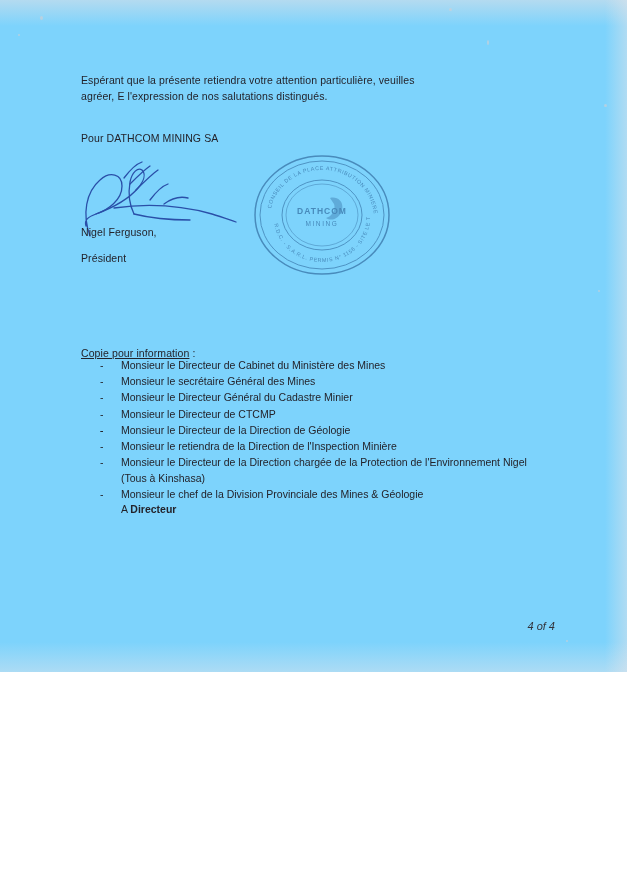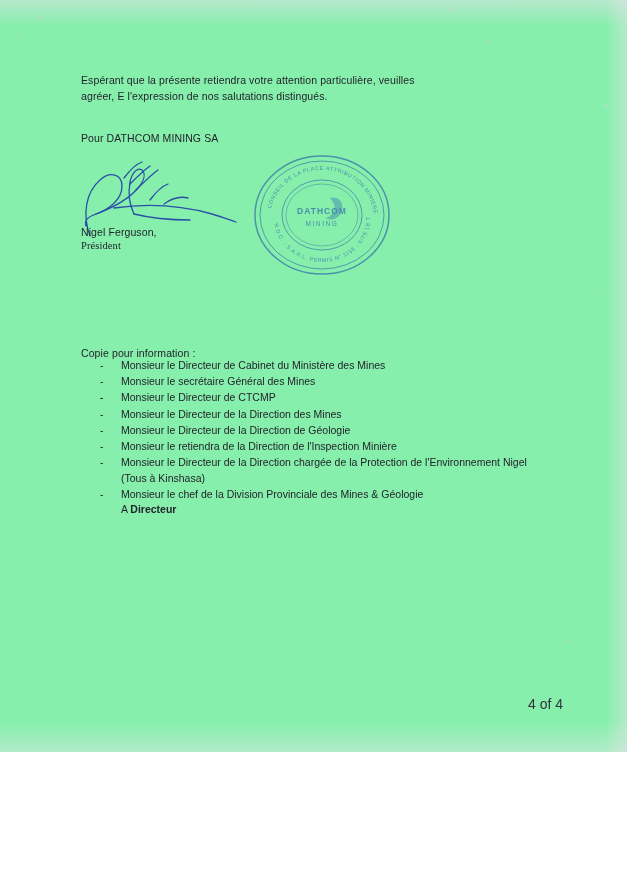--- a/index.html
+++ b/index.html
@@ -6,22 +6,22 @@
     margin: 0;
     padding: 0;
     background: #ffffff;
   }
   body {
     font-family: "Liberation Sans", sans-serif;
   }
   .page {
     position: relative;
     width: 627px;
-    height: 752px;
-    background: #86efac;
+    height: 672px;
+    background: #7dd3fc;
     overflow: hidden;
     color: #1a1a22;
   }
   
   .speck {
     position: absolute;
     background: #cfcfd4;
     border-radius: 50%;
     opacity: .65;
   }
@@ -60,22 +60,21 @@
   #signature-block-label {
     left: 81px;
     top: 130px;
   }
   #signatory-name {
     left: 81px;
     top: 224px;
   }
   #signatory-title {
     left: 81px;
-    top: 238px;
-    font-family: Liberation Serif, serif;
+    top: 250px;
   }
 
   
   .signature {
     position: absolute;
     left: 72px;
     top: 148px;
     width: 180px;
     height: 100px;
     pointer-events: none;
@@ -90,20 +89,21 @@
     height: 124px;
     pointer-events: none;
   }
 
   #cc-heading {
     left: 81px;
     top: 345px;
     font-size: 10.5px;
   }
   #cc-heading .u {
+    text-decoration: underline;
   }
 
   .cc-list {
     position: absolute;
     left: 97px;
     top: 358px;
     width: 470px;
     margin: 0;
     padding: 0;
     list-style: none;
@@ -127,24 +127,25 @@
   }
   .cc-bold {
     font-weight: bold;
   }
   .cc-bold .reg {
     font-weight: normal;
   }
 
   #page-number {
     position: absolute;
-    right: 64px;
+    right: 72px;
     bottom: 40px;
-    font-size: 14px;
+    font-size: 11px;
     color: #33333b;
+    font-style: italic;
   }
 </style>
 </head>
 <body>
 
 <div class="page">
 
   <div class="scan-shadow-top"></div>
   <div class="scan-shadow-right"></div>
   <div class="scan-shadow-bottom"></div>
@@ -209,28 +210,28 @@
     <li>
       <span class="dash">-</span>
       <span>Monsieur le Directeur de Cabinet du Ministère des Mines</span>
     </li>
     <li>
       <span class="dash">-</span>
       <span>Monsieur le secrétaire Général des Mines</span>
     </li>
     <li>
       <span class="dash">-</span>
+      <span>Monsieur le Directeur Général du Cadastre Minier</span>
     </li>
     <li>
       <span class="dash">-</span>
       <span>Monsieur le Directeur de CTCMP</span>
     </li>
     <li>
       <span class="dash">-</span>
-      <span>Monsieur le Directeur de la Direction des Mines</span>
     </li>
     <li>
       <span class="dash">-</span>
       <span>Monsieur le Directeur de la Direction de Géologie</span>
     </li>
     <li>
       <span class="dash">-</span>
       <span>Monsieur le retiendra de la Direction de l'Inspection Minière</span>
     </li>
     <li>

